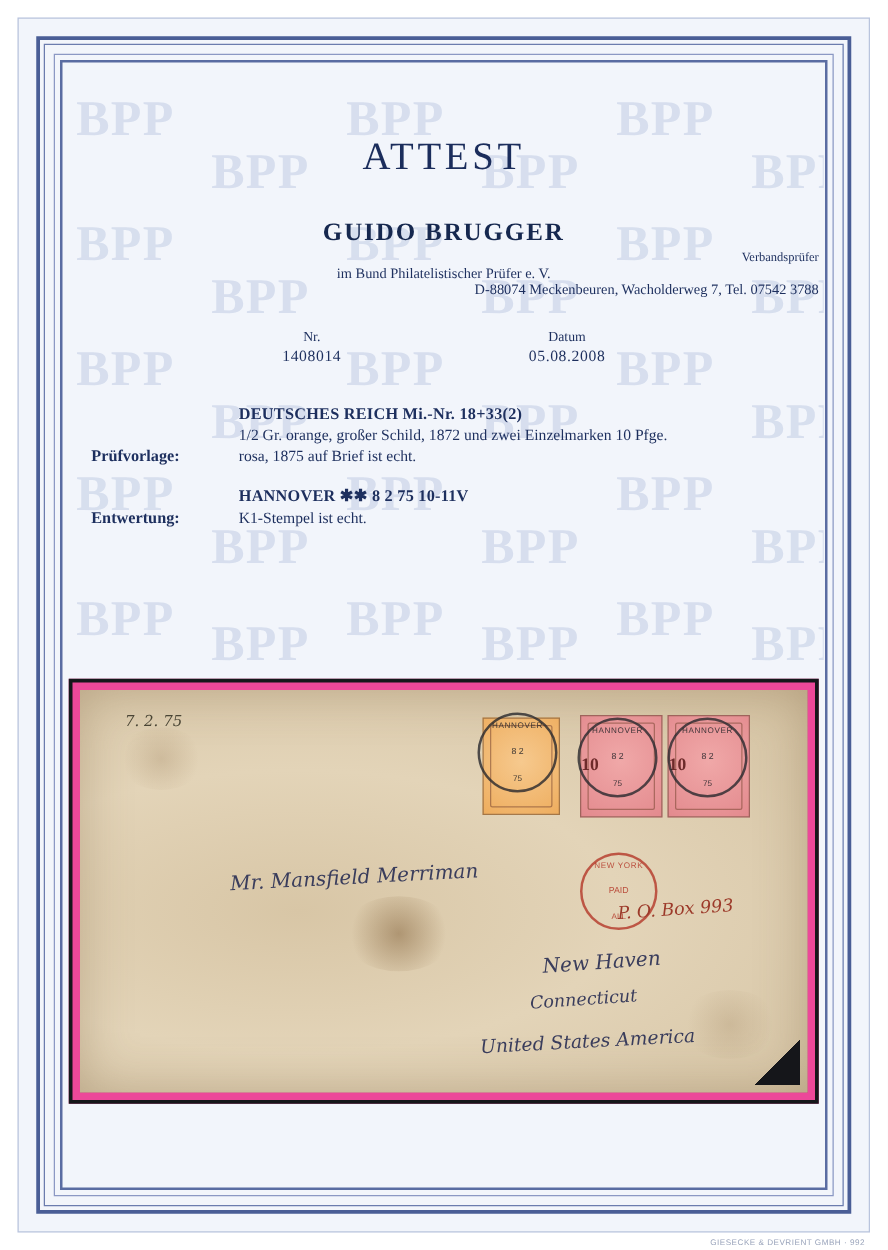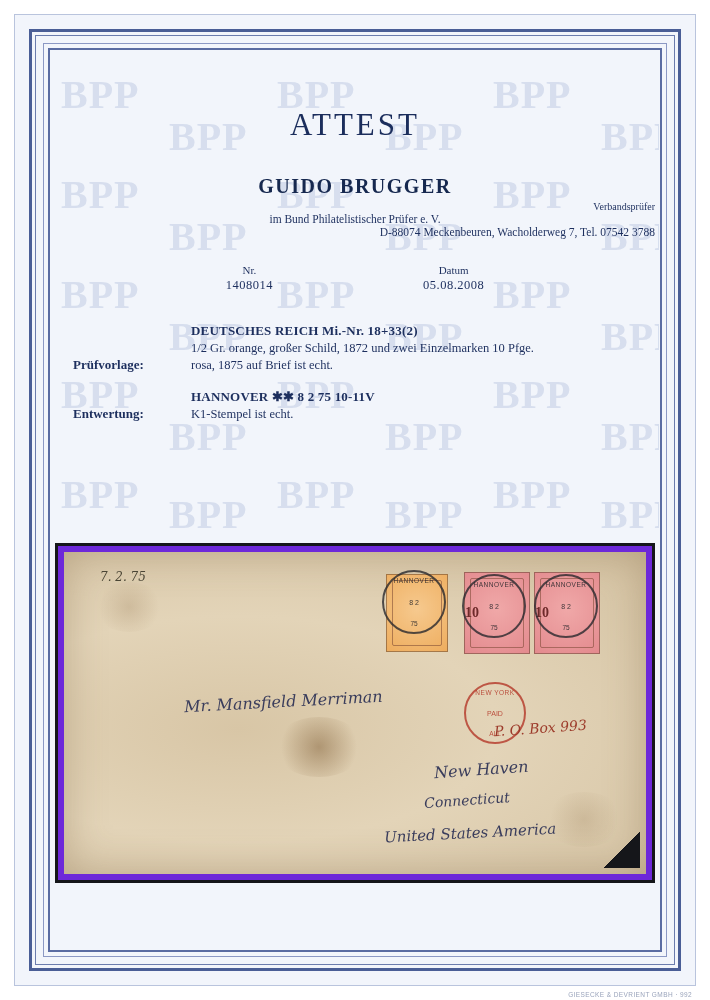--- a/index.html
+++ b/index.html
@@ -162,21 +162,21 @@
     position: absolute;
     left: 0;
     right: 0;
     top: 488px;
     height: 340px;
   }
   .photo {
     position: relative;
     width: 100%;
     height: 100%;
-    background: #6d28d9;
+    background: #ec4899;
     border: 3px solid #15161a;
     box-sizing: border-box;
     overflow: hidden;
   }
   .cover-paper {
     position: absolute;
     left: 6px; top: 6px; right: 6px; bottom: 6px;
     background:
       radial-gradient(ellipse at 30% 55%, #d8c6a6 0%, #e3d4b8 45%, #d4c2a2 100%);
     box-shadow: inset 0 0 40px rgba(120,95,60,.35);

